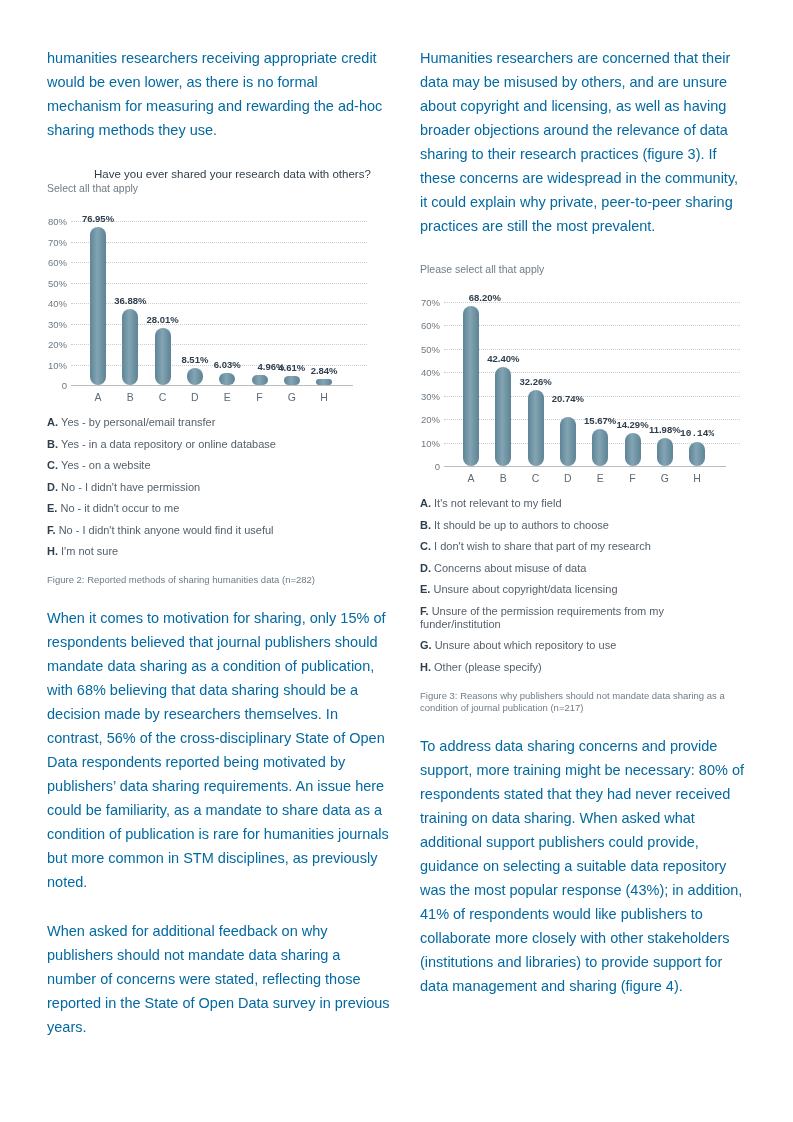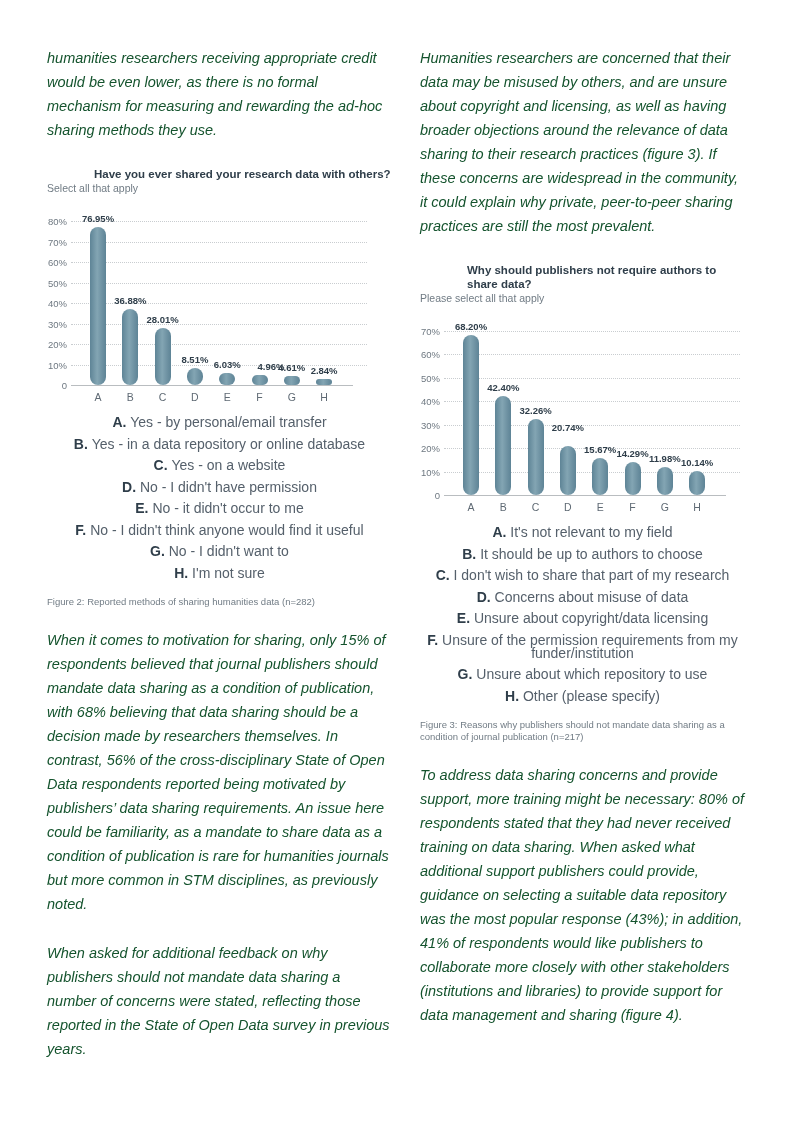--- a/index.html
+++ b/index.html
@@ -13,28 +13,27 @@
   .columns{
     display:flex;
     padding:46px 47px 0 47px;
     gap:28px;
   }
   .col-left{width:345px;flex:0 0 345px;}
   .col-right{width:325px;flex:0 0 325px;}
   .para{
     font-size:14.5px;
     line-height:24px;
-    color:#14532d;
+    color:#0369a1;
     margin:0 0 25px 0;
-    font-style:italic;
   }
   .chart-block{margin-top:14px;}
   .chart-title{
     font-size:11.5px;
-    font-weight:bold;
+    font-weight:normal;
     color:#2f3e4a;
     line-height:14px;
     margin:0;
     padding-left:47px;
   }
   .chart-subtitle{
     font-size:10.5px;
     color:#707b84;
     line-height:13px;
     margin:1px 0 0 0;
@@ -75,25 +74,24 @@
   .x-label{
     position:absolute;
     top:170px;
     width:20px;
     text-align:center;
     font-size:10.5px;
     color:#5f6a74;
   }
   .legend{margin-top:30px;}
   .legend-item{
-    font-size:14px;
+    font-size:11px;
     line-height:13px;
     color:#55606b;
     margin-bottom:8.5px;
-    text-align:center;
   }
   .legend-item b{color:#2f3e4a;}
   .fig-caption{
     margin-top:16px;
     font-size:9.5px;
     line-height:12px;
     color:#717c85;
   }
   .after-chart{margin-top:20px;}
   .footer{
@@ -160,75 +158,73 @@
             <div class="bar-value" style="left: 223.1px; bottom: 8.822px; margin-top: 43px;">2.84%</div>
             <div class="x-label" style="left: 243.1px;">H</div>
           </div>
         <div class="legend">
             <div class="legend-item"><b>A. </b><span>Yes - by personal/email transfer</span></div>
             <div class="legend-item"><b>B. </b><span>Yes - in a data repository or online database</span></div>
             <div class="legend-item"><b>C. </b><span>Yes - on a website</span></div>
             <div class="legend-item"><b>D. </b><span>No - I didn't have permission</span></div>
             <div class="legend-item"><b>E. </b><span>No - it didn't occur to me</span></div>
             <div class="legend-item"><b>F. </b><span>No - I didn't think anyone would find it useful</span></div>
-            <div class="legend-item"><b>G. </b><span>No - I didn't want to</span></div>
             <div class="legend-item"><b>H. </b><span>I'm not sure</span></div>
           </div>
         <p class="fig-caption">Figure 2: Reported methods of sharing humanities data (n=282)</p>
       </div>
 
       <p class="para after-chart">When it comes to motivation for sharing, only 15% of respondents believed that journal publishers should mandate data sharing as a condition of publication, with 68% believing that data sharing should be a decision made by researchers themselves. In contrast, 56% of the cross-disciplinary State of Open Data respondents reported being motivated by publishers’ data sharing requirements. An issue here could be familiarity, as a mandate to share data as a condition of publication is rare for humanities journals but more common in STM disciplines, as previously noted.</p>
       <p class="para">When asked for additional feedback on why publishers should not mandate data sharing a number of concerns were stated, reflecting those reported in the State of Open Data survey in previous years.</p>
     </div>
 
     <div class="col-right">
       <p class="para">Humanities researchers are concerned that their data may be misused by others, and are unsure about copyright and licensing, as well as having broader objections around the relevance of data sharing to their research practices (figure 3). If these concerns are widespread in the community, it could explain why private, peer-to-peer sharing practices are still the most prevalent.</p>
 
       <div class="chart-block" style="margin-top:20px;">
-        <p class="chart-title">Why should publishers not require authors to share data?</p>
         <p class="chart-subtitle">Please select all that apply</p>
         <div class="chart-plot">
             <div class="gridline" style="top: 0px;"></div>
             <div class="y-label" style="top: -5px;">70%</div>
             <div class="gridline" style="top: 23.4286px;"></div>
             <div class="y-label" style="top: 18.4286px;">60%</div>
             <div class="gridline" style="top: 46.8571px;"></div>
             <div class="y-label" style="top: 41.8571px;">50%</div>
             <div class="gridline" style="top: 70.2857px;"></div>
             <div class="y-label" style="top: 65.2857px;">40%</div>
             <div class="gridline" style="top: 93.7143px;"></div>
             <div class="y-label" style="top: 88.7143px;">30%</div>
             <div class="gridline" style="top: 117.143px;"></div>
             <div class="y-label" style="top: 112.143px;">20%</div>
             <div class="gridline" style="top: 140.571px;"></div>
             <div class="y-label" style="top: 135.571px;">10%</div>
             <div class="y-label" style="top: 159px;">0</div>
             <div class="bar" style="left: 19px; height: 159.783px;"></div>
-            <div class="bar-value" style="left: -3px; bottom: 162.783px;">68.20%</div>
+            <div class="bar-value" style="left: -3px; bottom: 162.783px; text-align: right;">68.20%</div>
             <div class="x-label" style="left: 17px;">A</div>
             <div class="bar" style="left: 51.3px; height: 99.3371px;"></div>
             <div class="bar-value" style="left: 29.3px; bottom: 102.337px;">42.40%</div>
             <div class="x-label" style="left: 49.3px;">B</div>
             <div class="bar" style="left: 83.6px; height: 75.5806px;"></div>
             <div class="bar-value" style="left: 61.6px; bottom: 78.5806px;">32.26%</div>
             <div class="x-label" style="left: 81.6px;">C</div>
             <div class="bar" style="left: 115.9px; height: 48.5909px;"></div>
             <div class="bar-value" style="left: 93.9px; bottom: 62px;">20.74%</div>
             <div class="x-label" style="left: 113.9px;">D</div>
             <div class="bar" style="left: 148.2px; height: 36.7126px;"></div>
             <div class="bar-value" style="left: 126.2px; bottom: 39.7126px;">15.67%</div>
             <div class="x-label" style="left: 146.2px;">E</div>
             <div class="bar" style="left: 180.5px; height: 33.4794px;"></div>
             <div class="bar-value" style="left: 158.5px; bottom: 36.4794px;">14.29%</div>
             <div class="x-label" style="left: 178.5px;">F</div>
             <div class="bar" style="left: 212.8px; height: 28.0674px;"></div>
             <div class="bar-value" style="left: 190.8px; bottom: 31.0674px;">11.98%</div>
             <div class="x-label" style="left: 210.8px;">G</div>
             <div class="bar" style="left: 245.1px; height: 23.7566px;"></div>
-            <div class="bar-value" style="left: 223.1px; bottom: 26.7566px;">10.14%</div>
+            <div class="bar-value" style="left: 223.1px; bottom: 26.7566px; font-family: Liberation Mono, monospace;">10.14%</div>
             <div class="x-label" style="left: 243.1px;">H</div>
           </div>
         <div class="legend">
             <div class="legend-item"><b>A. </b><span>It's not relevant to my field</span></div>
             <div class="legend-item"><b>B. </b><span>It should be up to authors to choose</span></div>
             <div class="legend-item"><b>C. </b><span>I don't wish to share that part of my research</span></div>
             <div class="legend-item"><b>D. </b><span>Concerns about misuse of data</span></div>
             <div class="legend-item"><b>E. </b><span>Unsure about copyright/data licensing</span></div>
             <div class="legend-item"><b>F. </b><span>Unsure of the permission requirements from my funder/institution</span></div>
             <div class="legend-item"><b>G. </b><span>Unsure about which repository to use</span></div>

